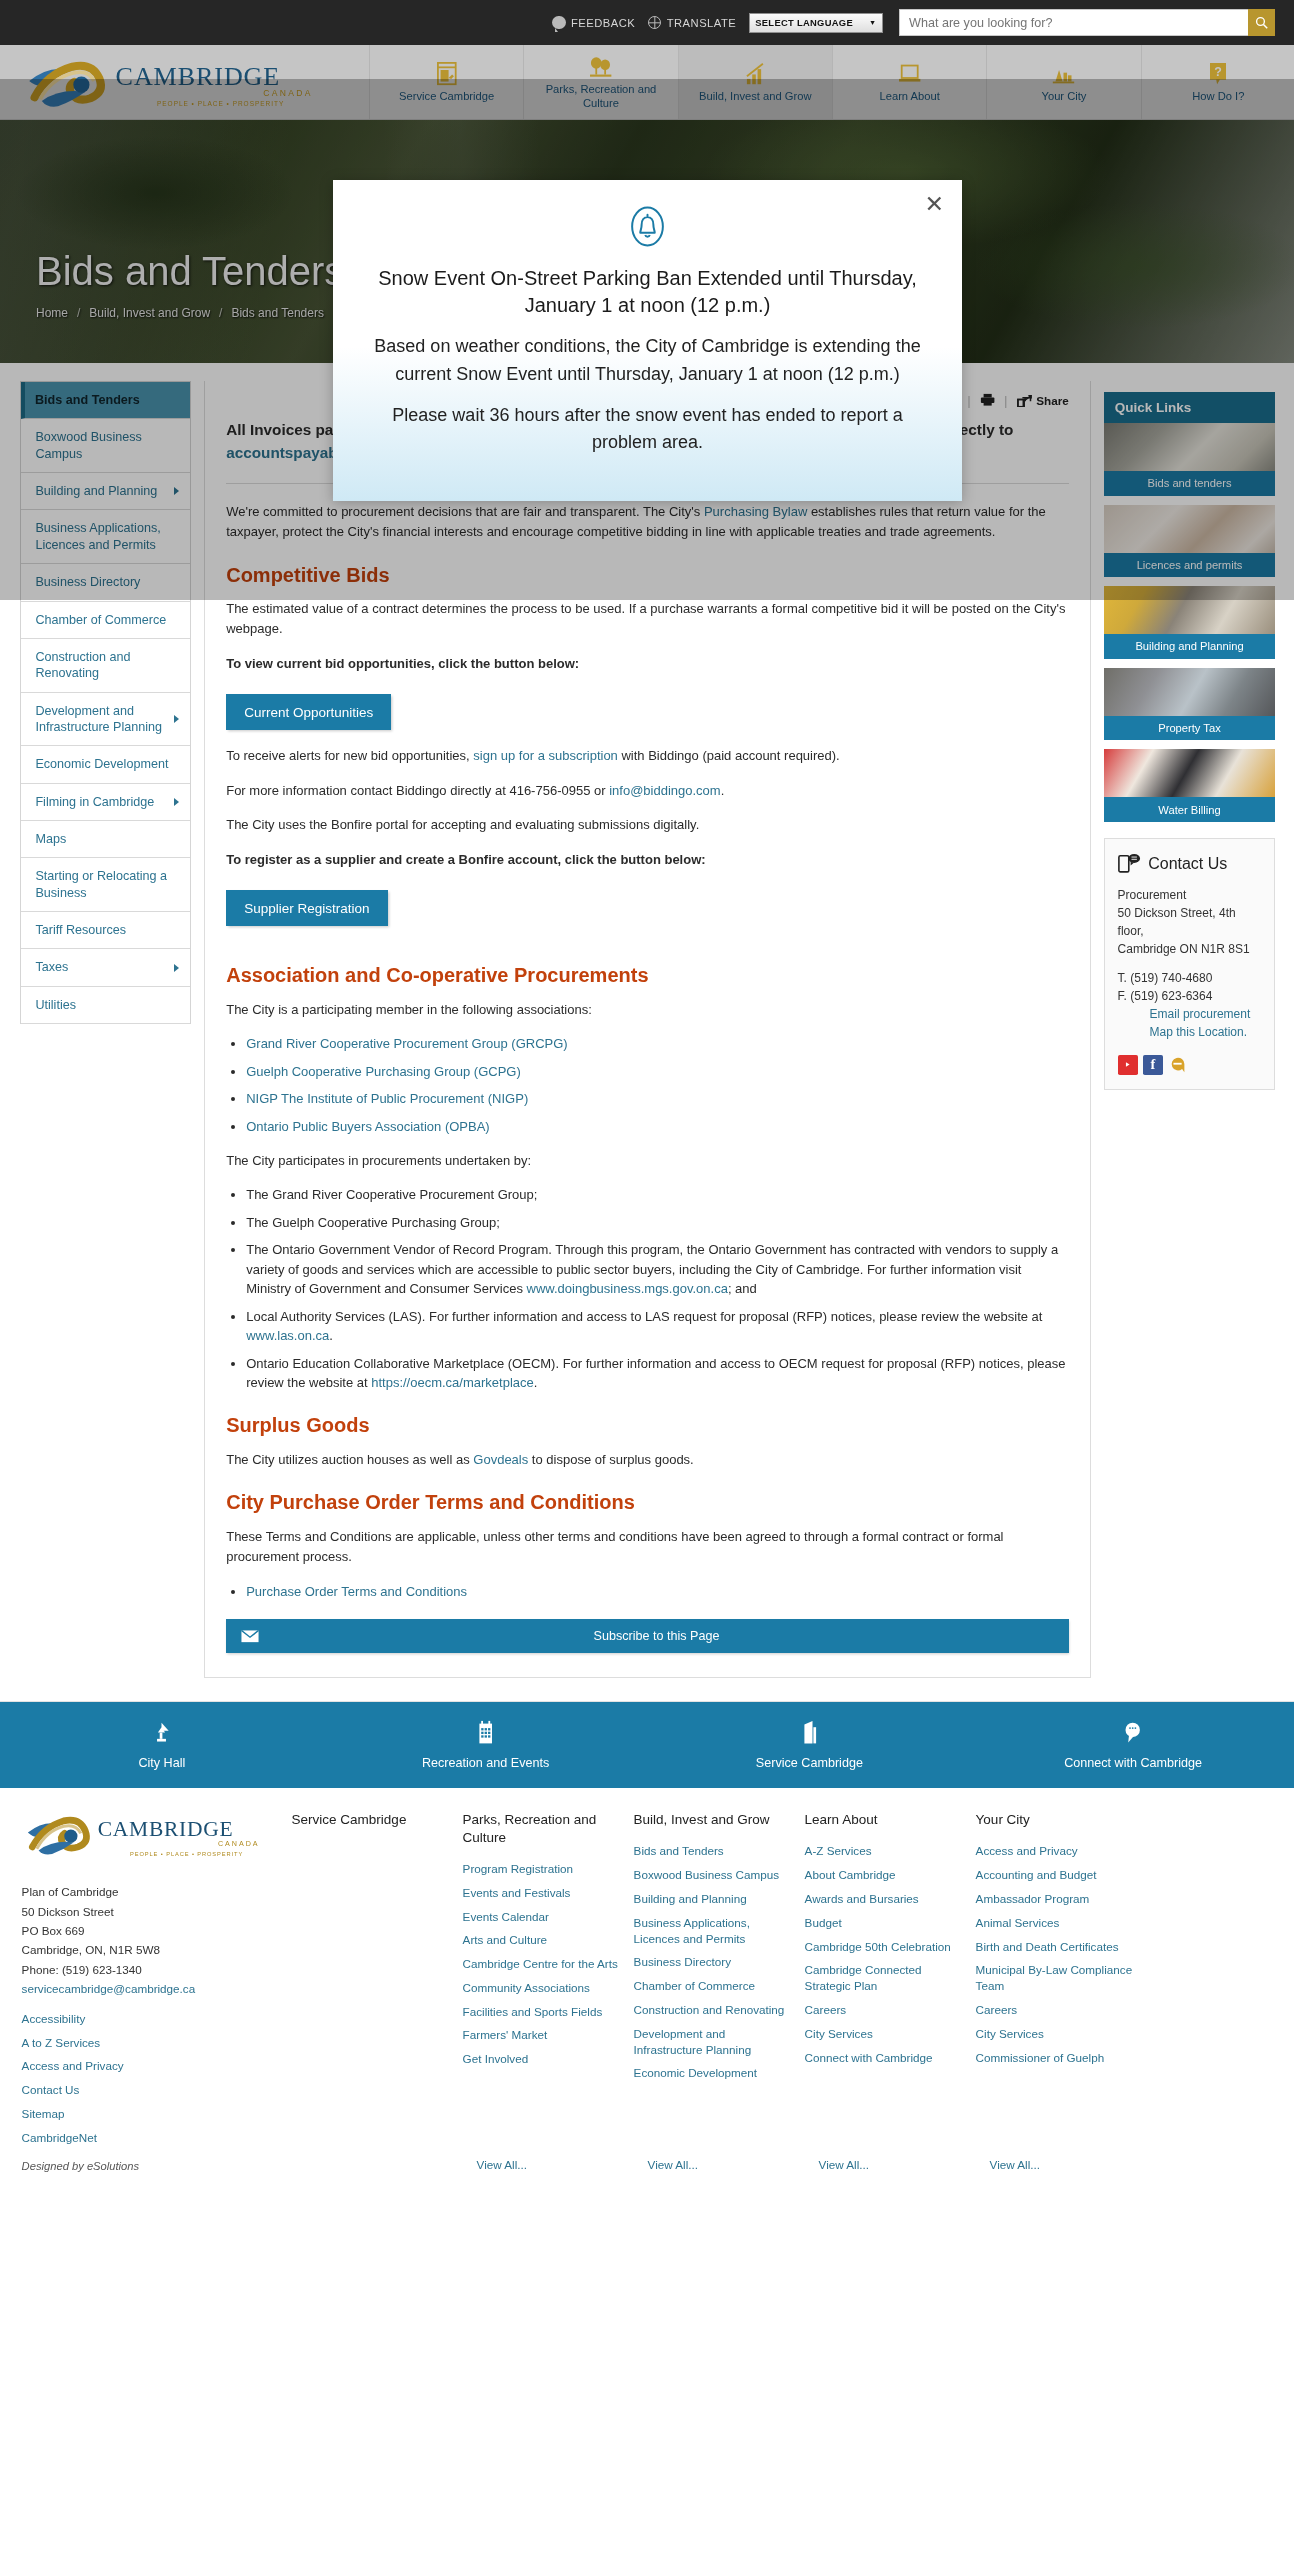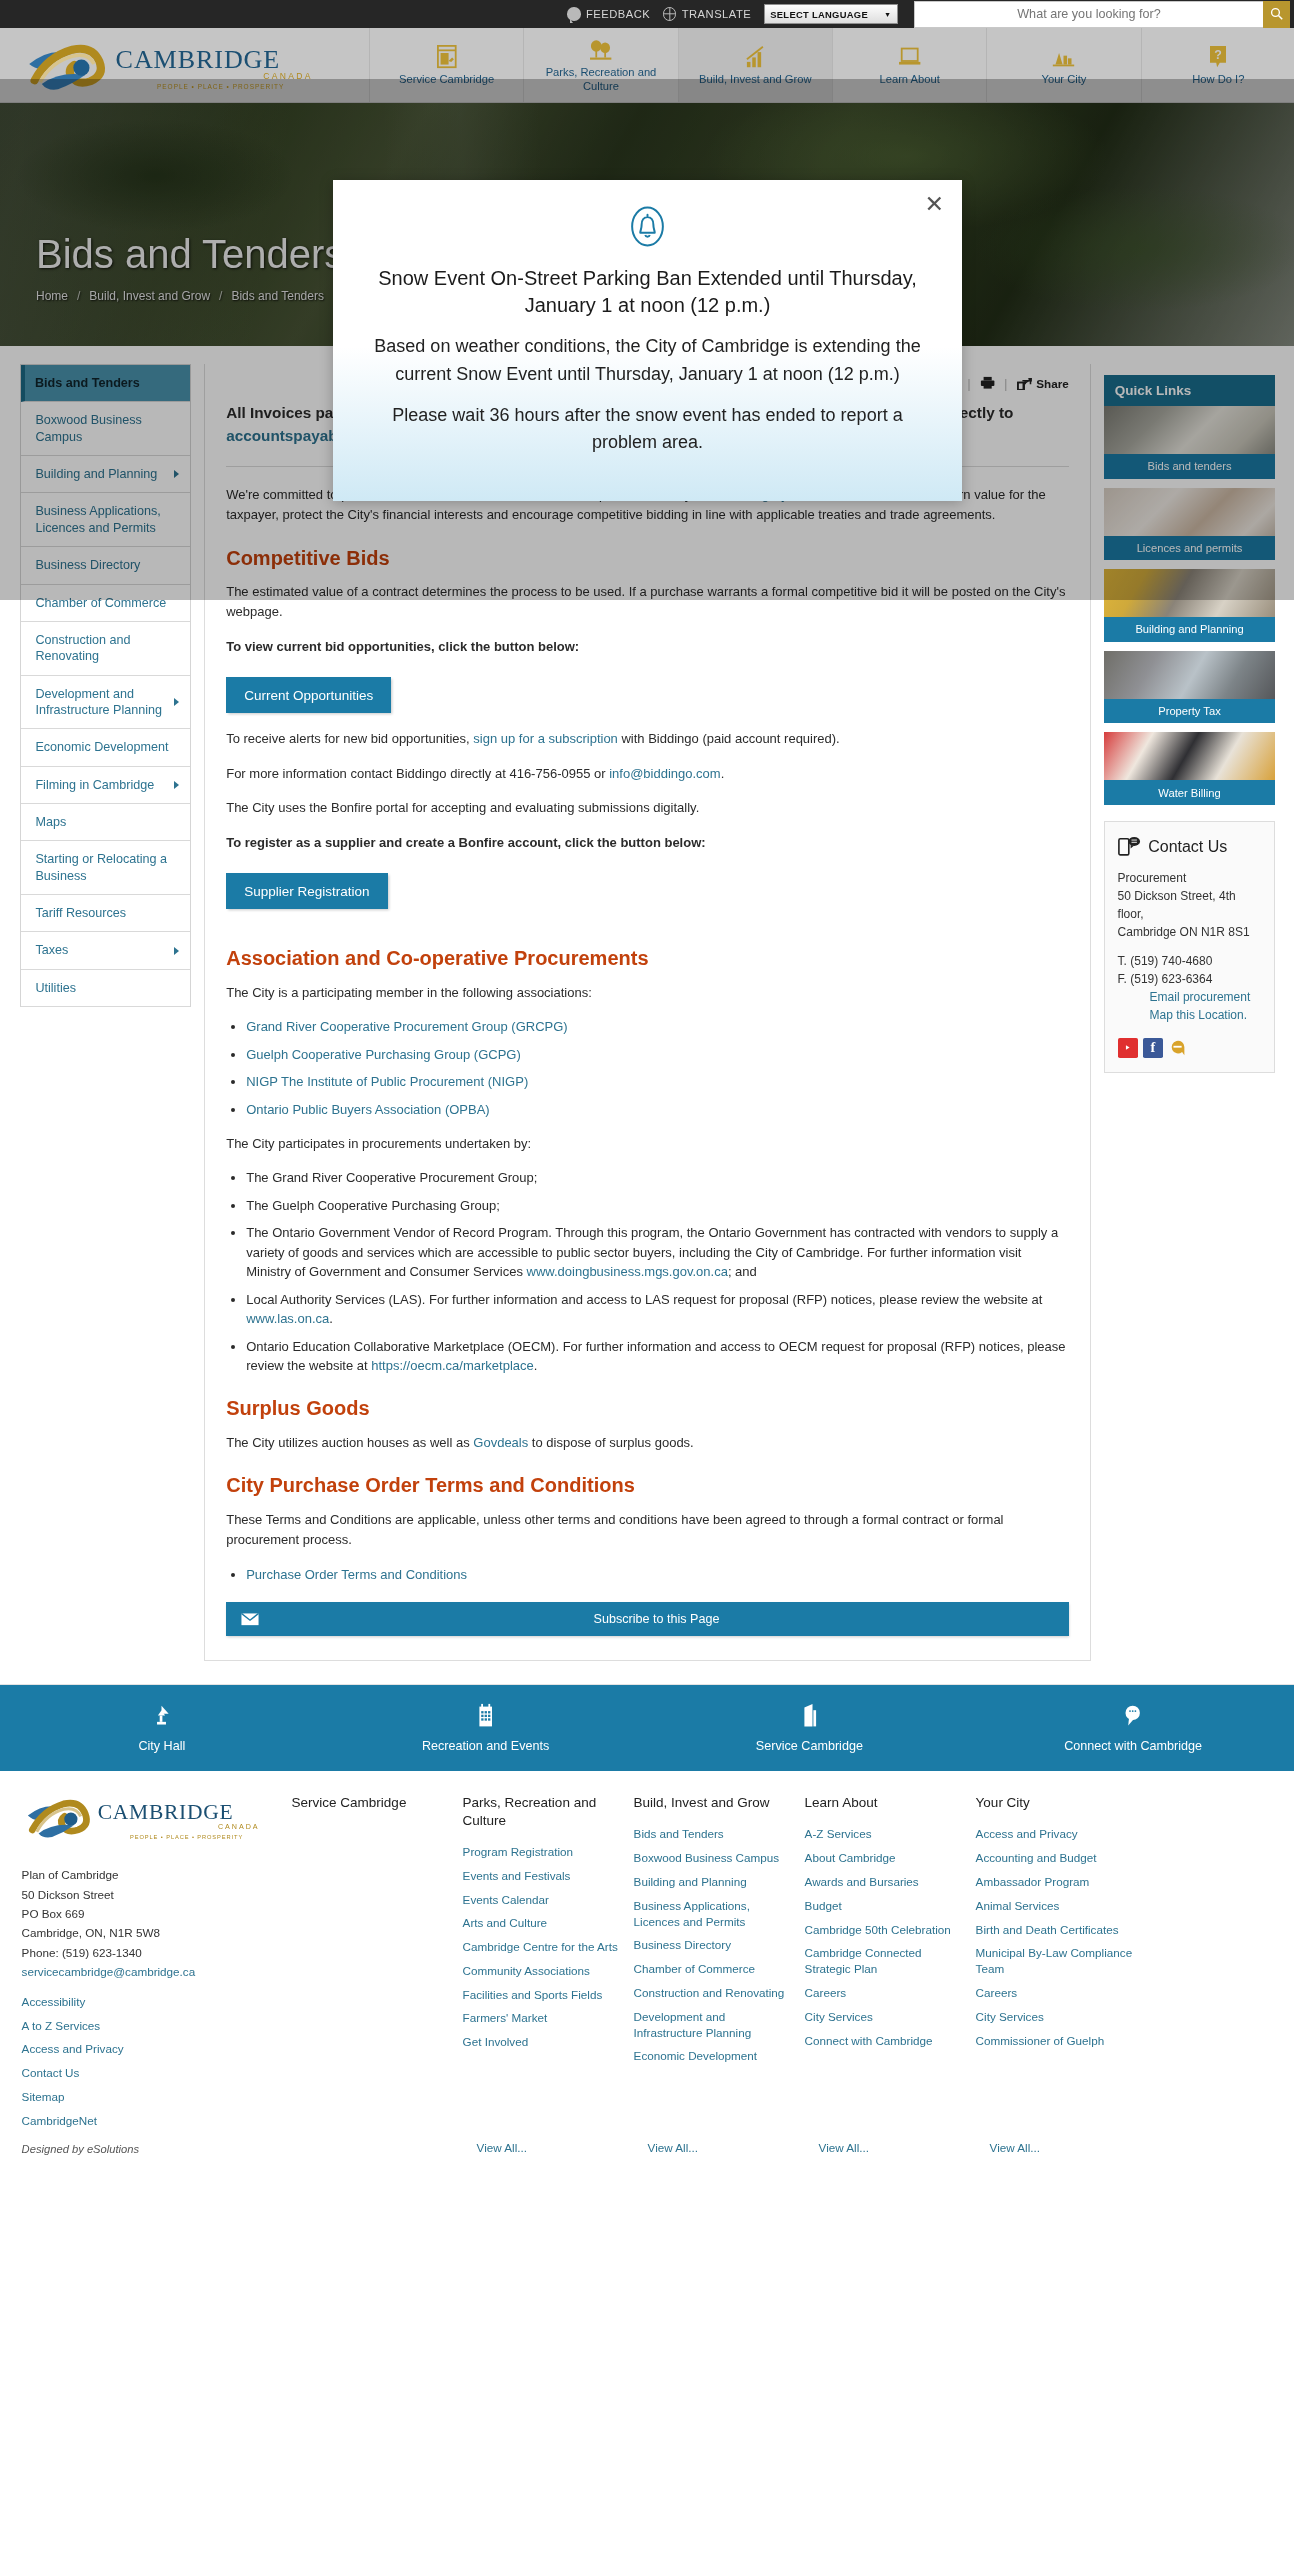--- a/index.html
+++ b/index.html
@@ -8,25 +8,25 @@
     font-family: "Liberation Sans", sans-serif;
     background: #ffffff;
     color: #333;
     font-size: 13.5px;
     overflow-x: hidden;
   }
 
   
   .utility-bar {
     background: #262626;
-    height: 28px;
+    height: 45px;
     display: flex;
     align-items: center;
     justify-content: flex-end;
-    padding-right: 5px;
+    padding-right: 20px;
     gap: 12.6px;
   }
   .util-link {
     display: flex; align-items: center; gap: 5.4px;
     color: #d6d6d6; font-size: 11.2px; letter-spacing: 0.5px;
     text-decoration: none; cursor: pointer;
   }
   .util-ico {
     width: 13.5px; height: 13.5px; border-radius: 50%;
     background: #b9b9b9; display: inline-block;
@@ -57,21 +57,20 @@
     height: 20px;
     font-family: "Liberation Sans", sans-serif;
   }
   .lang-select .caret { font-size: 7.2px; }
   .search-wrap { display: flex; height: 27px; margin-left: 3.6px; }
   .search-input {
     width: 349px; border: 0.9px solid #c8c8c8; border-right: 0;
     padding: 0 9px; font-size: 12.6px; color: #a21caf;
     font-family: "Liberation Sans", sans-serif;
     background: #fff;
-    text-align: center;
   }
   .search-btn {
     width: 27px; background: #b8962e; border: 0; cursor: pointer;
     color: #fff; display: flex; align-items: center; justify-content: center;
   }
 
   
   .main-header {
     background: #c5c5c5;
     height: 75px;

